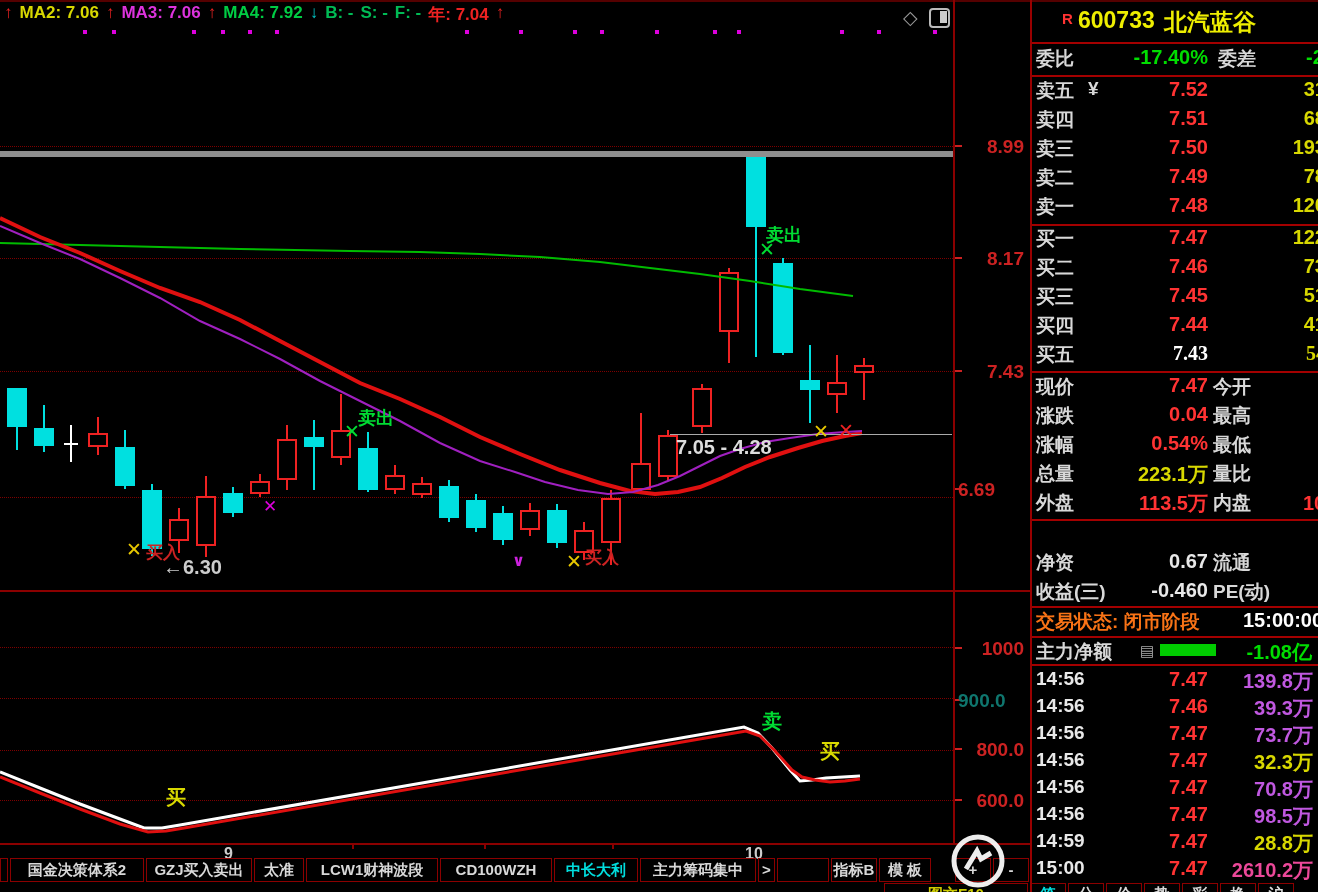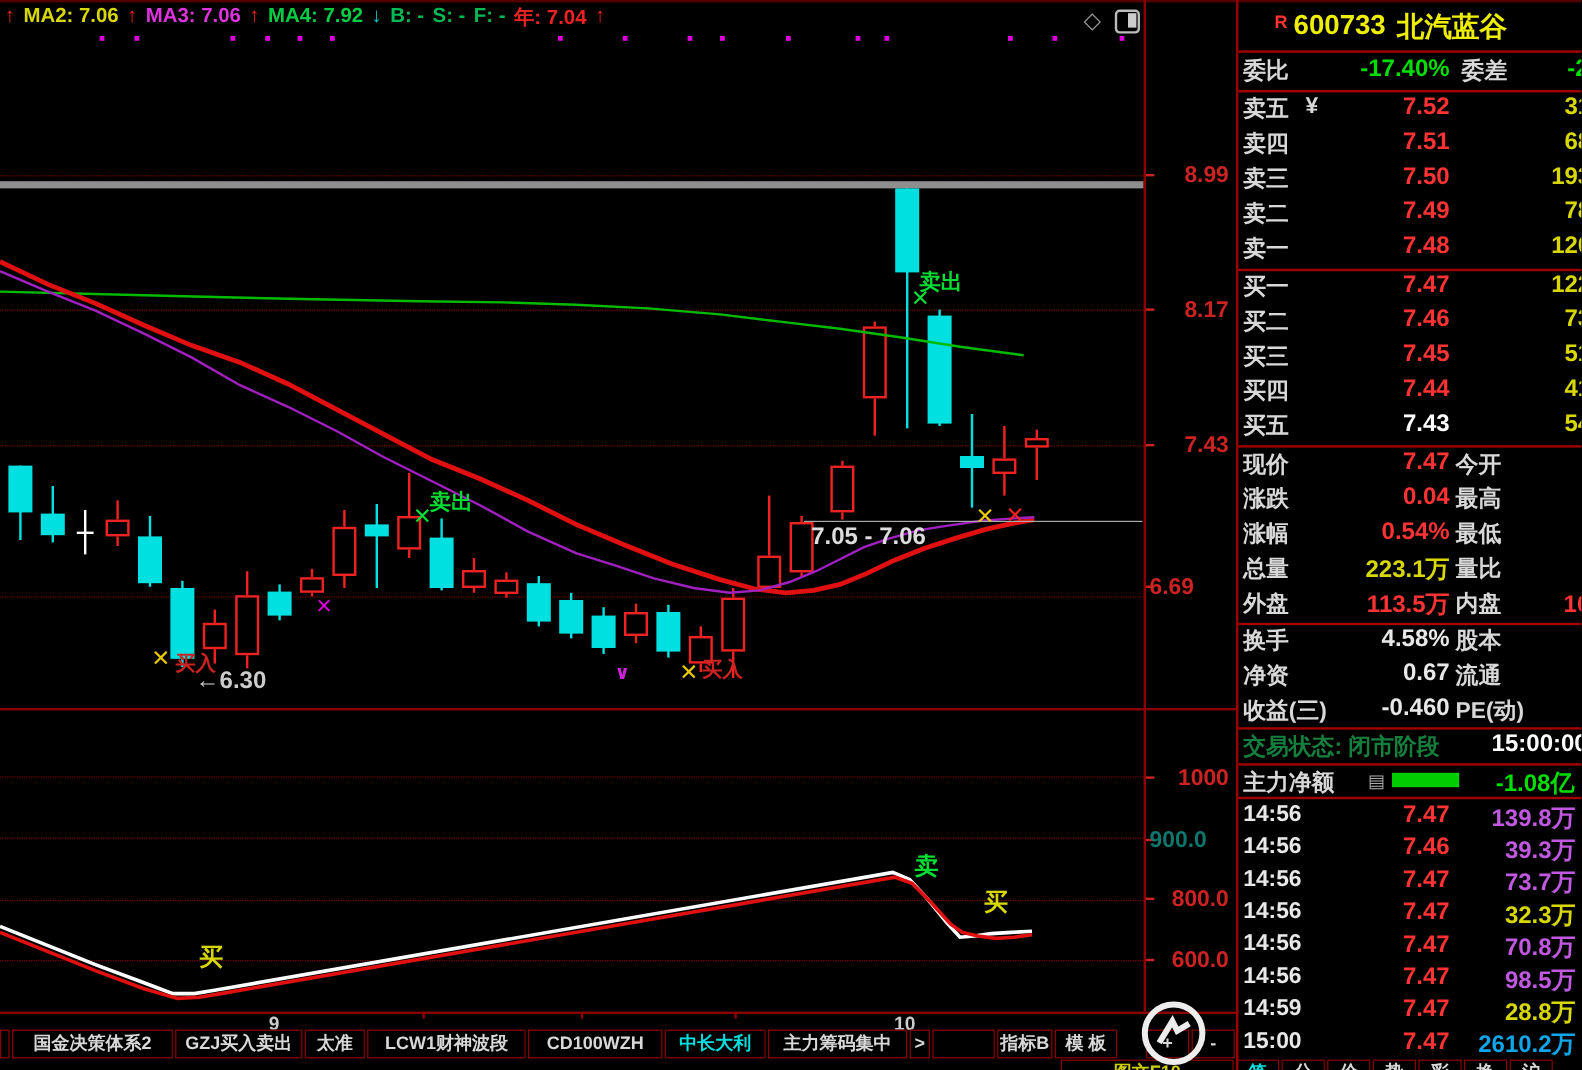--- a/index.html
+++ b/index.html
@@ -194,21 +194,21 @@
       </div>
       <svg width="953" height="843">
         <polyline points="0,243 120,246 240,249 350,251 420,252 480,254 540,257 600,262 650,268 700,274 750,281 800,289 853,296" fill="none" stroke="#00bb00" stroke-width="2"></polyline>
         <polyline points="0,218 40,237 80,253 120,271 160,288 200,302 240,320 280,341 320,362 360,383 400,399 440,417 480,437 520,454 560,470 600,483 630,491 655,494 678,492 700,487 722,478 745,467 770,457 798,448 822,441 845,436 862,433" fill="none" stroke="#e01010" stroke-width="4"></polyline>
         <polyline points="0,226 40,243 80,259 120,278 160,298 200,321 240,339 280,359 320,381 360,401 400,421 440,443 480,461 515,472 545,482 578,490 608,494 633,492 658,485 680,476 700,466 720,456 740,449 765,442 790,438 818,434 845,432 862,431" fill="none" stroke="#a020c0" stroke-width="2"></polyline>
         <polyline points="0,772 40,788 80,804 120,819 144,828 162,828 180,825 744,727 758,733 772,748 790,770 800,781 812,780 826,778 843,777 860,776" fill="none" stroke="#ffffff" stroke-width="3"></polyline>
         <polyline points="0,777 40,793 80,809 120,824 148,832 166,831 184,828 746,731 760,736 775,751 792,770 802,777 815,780 830,782 845,781 860,779" fill="none" stroke="#e01010" stroke-width="3"></polyline>
       </svg>
       <div class="abs" style="left: 670px; top: 434px; width: 282px; height: 1px; background: rgb(170, 170, 170);"></div>
       <div class="abs" style="left: 163px; top: 556px; color: rgb(204, 204, 204); font-size: 20px; white-space: nowrap;">←6.30</div>
-      <div class="abs" style="left: 676px; top: 436px; color: rgb(221, 221, 221); font-size: 20px; white-space: nowrap;">7.05 - 7.06</div>
+      <div class="abs" style="left: 676px; top: 436px; color: rgb(221, 221, 221); font-size: 20px; white-space: nowrap;">7.05 - 4.28</div>
       <div class="abs" style="left: 126px; top: 538px; color: rgb(232, 200, 0); font-size: 19px; white-space: nowrap;">✕</div>
       <div class="abs" style="left: 146px; top: 541px; color: rgb(204, 34, 34); font-size: 17px; white-space: nowrap;">买入</div>
       <div class="abs" style="left: 263px; top: 496px; color: rgb(221, 0, 221); font-size: 17px; white-space: nowrap;">✕</div>
       <div class="abs" style="left: 358px; top: 406px; color: rgb(0, 221, 51); font-size: 18px; white-space: nowrap;">卖出</div>
       <div class="abs" style="left: 344px; top: 420px; color: rgb(0, 221, 51); font-size: 19px; white-space: nowrap;">✕</div>
       <div class="abs" style="left: 512px; top: 551px; color: rgb(204, 34, 221); font-size: 16px; white-space: nowrap;">∨</div>
       <div class="abs" style="left: 566px; top: 550px; color: rgb(232, 200, 0); font-size: 19px; white-space: nowrap;">✕</div>
       <div class="abs" style="left: 585px; top: 546px; color: rgb(204, 34, 34); font-size: 17px; white-space: nowrap;">买入</div>
       <div class="abs" style="left: 766px; top: 223px; color: rgb(0, 221, 51); font-size: 18px; white-space: nowrap;">卖出</div>
       <div class="abs" style="left: 759px; top: 238px; color: rgb(0, 221, 51); font-size: 19px; white-space: nowrap;">✕</div>
@@ -323,21 +323,21 @@
       <div class="abs" style="left: 0px; top: 284px; width: 1318px; height: 27px;">
         <div class="abs" style="font-size: 19px; white-space: nowrap; left: 1036px; color: rgb(216, 216, 216);">买三</div>
         <div class="abs" style="font-size: 20px; white-space: nowrap; left: 1120px; color: rgb(255, 51, 51); text-align: right; width: 88px;">7.45</div>
         <div class="abs" style="font-size: 20px; white-space: nowrap; left: 1238px; color: rgb(216, 216, 0); text-align: right; width: 88px;">51</div>
       </div>
       <div class="abs" style="left: 0px; top: 313px; width: 1318px; height: 27px;">
         <div class="abs" style="font-size: 19px; white-space: nowrap; left: 1036px; color: rgb(216, 216, 216);">买四</div>
         <div class="abs" style="font-size: 20px; white-space: nowrap; left: 1120px; color: rgb(255, 51, 51); text-align: right; width: 88px;">7.44</div>
         <div class="abs" style="font-size: 20px; white-space: nowrap; left: 1238px; color: rgb(216, 216, 0); text-align: right; width: 88px;">41</div>
       </div>
-      <div class="abs" style="left: 0px; top: 342px; width: 1318px; height: 27px;">
+      <div class="abs" style="left: 0px; top: 342px; width: 1318px; height: 27px; font-family: Liberation Serif, serif;">
         <div class="abs" style="font-size: 19px; white-space: nowrap; left: 1036px; color: rgb(216, 216, 216);">买五</div>
         <div class="abs" style="font-size: 20px; white-space: nowrap; left: 1120px; color: rgb(255, 255, 255); text-align: right; width: 88px;">7.43</div>
         <div class="abs" style="font-size: 20px; white-space: nowrap; left: 1238px; color: rgb(216, 216, 0); text-align: right; width: 88px;">54</div>
       </div>
       <div class="abs" style="left: 0px; top: 374px; width: 1318px; height: 27px;">
         <div class="abs" style="font-size: 19px; white-space: nowrap; left: 1036px; color: rgb(216, 216, 216);">现价</div>
         <div class="abs" style="font-size: 20px; white-space: nowrap; left: 1096px; color: rgb(255, 51, 51); text-align: right; width: 112px;">7.47</div>
         <div class="abs" style="font-size: 19px; white-space: nowrap; left: 1213px; color: rgb(216, 216, 216);">今开</div>
         <div class="abs" style="font-size: 20px; white-space: nowrap; left: 1303px; color: rgb(255, 51, 51);"></div>
       </div>
@@ -358,37 +358,32 @@
         <div class="abs" style="font-size: 20px; white-space: nowrap; left: 1096px; color: rgb(216, 216, 0); text-align: right; width: 112px;">223.1万</div>
         <div class="abs" style="font-size: 19px; white-space: nowrap; left: 1213px; color: rgb(216, 216, 216);">量比</div>
         <div class="abs" style="font-size: 20px; white-space: nowrap; left: 1303px; color: rgb(255, 51, 51);"></div>
       </div>
       <div class="abs" style="left: 0px; top: 490px; width: 1318px; height: 27px;">
         <div class="abs" style="font-size: 19px; white-space: nowrap; left: 1036px; color: rgb(216, 216, 216);">外盘</div>
         <div class="abs" style="font-size: 20px; white-space: nowrap; left: 1096px; color: rgb(255, 51, 51); text-align: right; width: 112px;">113.5万</div>
         <div class="abs" style="font-size: 19px; white-space: nowrap; left: 1213px; color: rgb(216, 216, 216);">内盘</div>
         <div class="abs" style="font-size: 20px; white-space: nowrap; left: 1303px; color: rgb(255, 51, 51);">109.6万</div>
       </div>
-      <div class="abs" style="left: 0px; top: 521px; width: 1318px; height: 27px;">
-        <div class="abs" style="font-size: 19px; white-space: nowrap; left: 1036px; color: rgb(216, 216, 216);">换手</div>
-        <div class="abs" style="font-size: 20px; white-space: nowrap; left: 1096px; color: rgb(232, 232, 232); text-align: right; width: 112px;">4.58%</div>
-        <div class="abs" style="font-size: 19px; white-space: nowrap; left: 1213px; color: rgb(216, 216, 216);">股本</div>
-      </div>
       <div class="abs" style="left: 0px; top: 550px; width: 1318px; height: 27px;">
         <div class="abs" style="font-size: 19px; white-space: nowrap; left: 1036px; color: rgb(216, 216, 216);">净资</div>
         <div class="abs" style="font-size: 20px; white-space: nowrap; left: 1096px; color: rgb(232, 232, 232); text-align: right; width: 112px;">0.67</div>
         <div class="abs" style="font-size: 19px; white-space: nowrap; left: 1213px; color: rgb(216, 216, 216);">流通</div>
       </div>
       <div class="abs" style="left: 0px; top: 579px; width: 1318px; height: 27px;">
         <div class="abs" style="font-size: 19px; white-space: nowrap; left: 1036px; color: rgb(216, 216, 216);">收益(三)</div>
         <div class="abs" style="font-size: 20px; white-space: nowrap; left: 1096px; color: rgb(232, 232, 232); text-align: right; width: 112px;">-0.460</div>
         <div class="abs" style="font-size: 19px; white-space: nowrap; left: 1213px; color: rgb(216, 216, 216);">PE(动)</div>
       </div>
       <div class="abs" style="left: 0px; top: 609px; width: 1318px; height: 27px;">
-        <div class="abs" style="font-size: 19px; white-space: nowrap; left: 1036px; color: #15803d;">交易状态: 闭市阶段</div>
+        <div class="abs" style="font-size: 19px; white-space: nowrap; left: 1036px; color: #f97316;">交易状态: 闭市阶段</div>
         <div class="abs" style="font-size: 20px; white-space: nowrap; left: 1243px; color: rgb(255, 255, 255);">15:00:00</div>
       </div>
       <div class="abs" style="left: 0px; top: 639px; width: 1318px; height: 27px;">
         <div class="abs" style="font-size: 19px; white-space: nowrap; left: 1036px; color: rgb(216, 216, 216);">主力净额</div>
         <div class="abs" style="font-size: 20px; white-space: nowrap; left: 1200px; color: rgb(0, 221, 0); text-align: right; width: 112px;">-1.08亿</div>
         <div class="abs" style="left: 1140px; top: 3px; color: rgb(170, 170, 170); font-size: 15px;">▤</div>
         <div class="abs" style="left: 1160px; top: 5px; width: 56px; height: 12px; background: rgb(0, 204, 0);"></div>
       </div>
       <div class="abs" style="left: 0px; top: 668px; width: 1318px; height: 27px;">
         <div class="abs" style="font-size: 19px; white-space: nowrap; left: 1036px; color: rgb(232, 232, 232);">14:56</div>
@@ -421,21 +416,21 @@
         <div class="abs" style="font-size: 20px; white-space: nowrap; left: 1190px; color: rgb(192, 88, 224); text-align: right; width: 123px;">98.5万</div>
       </div>
       <div class="abs" style="left: 0px; top: 830px; width: 1318px; height: 27px;">
         <div class="abs" style="font-size: 19px; white-space: nowrap; left: 1036px; color: rgb(232, 232, 232);">14:59</div>
         <div class="abs" style="font-size: 20px; white-space: nowrap; left: 1120px; color: rgb(255, 51, 51); text-align: right; width: 88px;">7.47</div>
         <div class="abs" style="font-size: 20px; white-space: nowrap; left: 1190px; color: rgb(216, 216, 0); text-align: right; width: 123px;">28.8万</div>
       </div>
       <div class="abs" style="left: 0px; top: 857px; width: 1318px; height: 27px;">
         <div class="abs" style="font-size: 19px; white-space: nowrap; left: 1036px; color: rgb(232, 232, 232);">15:00</div>
         <div class="abs" style="font-size: 20px; white-space: nowrap; left: 1120px; color: rgb(255, 51, 51); text-align: right; width: 88px;">7.47</div>
-        <div class="abs" style="font-size: 20px; white-space: nowrap; left: 1190px; color: #0ea5e9; text-align: right; width: 123px;">2610.2万</div>
+        <div class="abs" style="font-size: 20px; white-space: nowrap; left: 1190px; color: #ec4899; text-align: right; width: 123px;">2610.2万</div>
       </div>
     </div>
   <div id="wm" class="abs" style="left:948px;top:832px;width:370px;height:60px;opacity:0.93;">
     <svg width="60" height="60">
       <circle cx="30" cy="29" r="24" fill="none" stroke="#ffffff" stroke-width="5"></circle>
       <polyline points="18,37 29,19 33,27 43,21" fill="none" stroke="#ffffff" stroke-width="5"></polyline>
     </svg>
   </div>
 </div>
 

